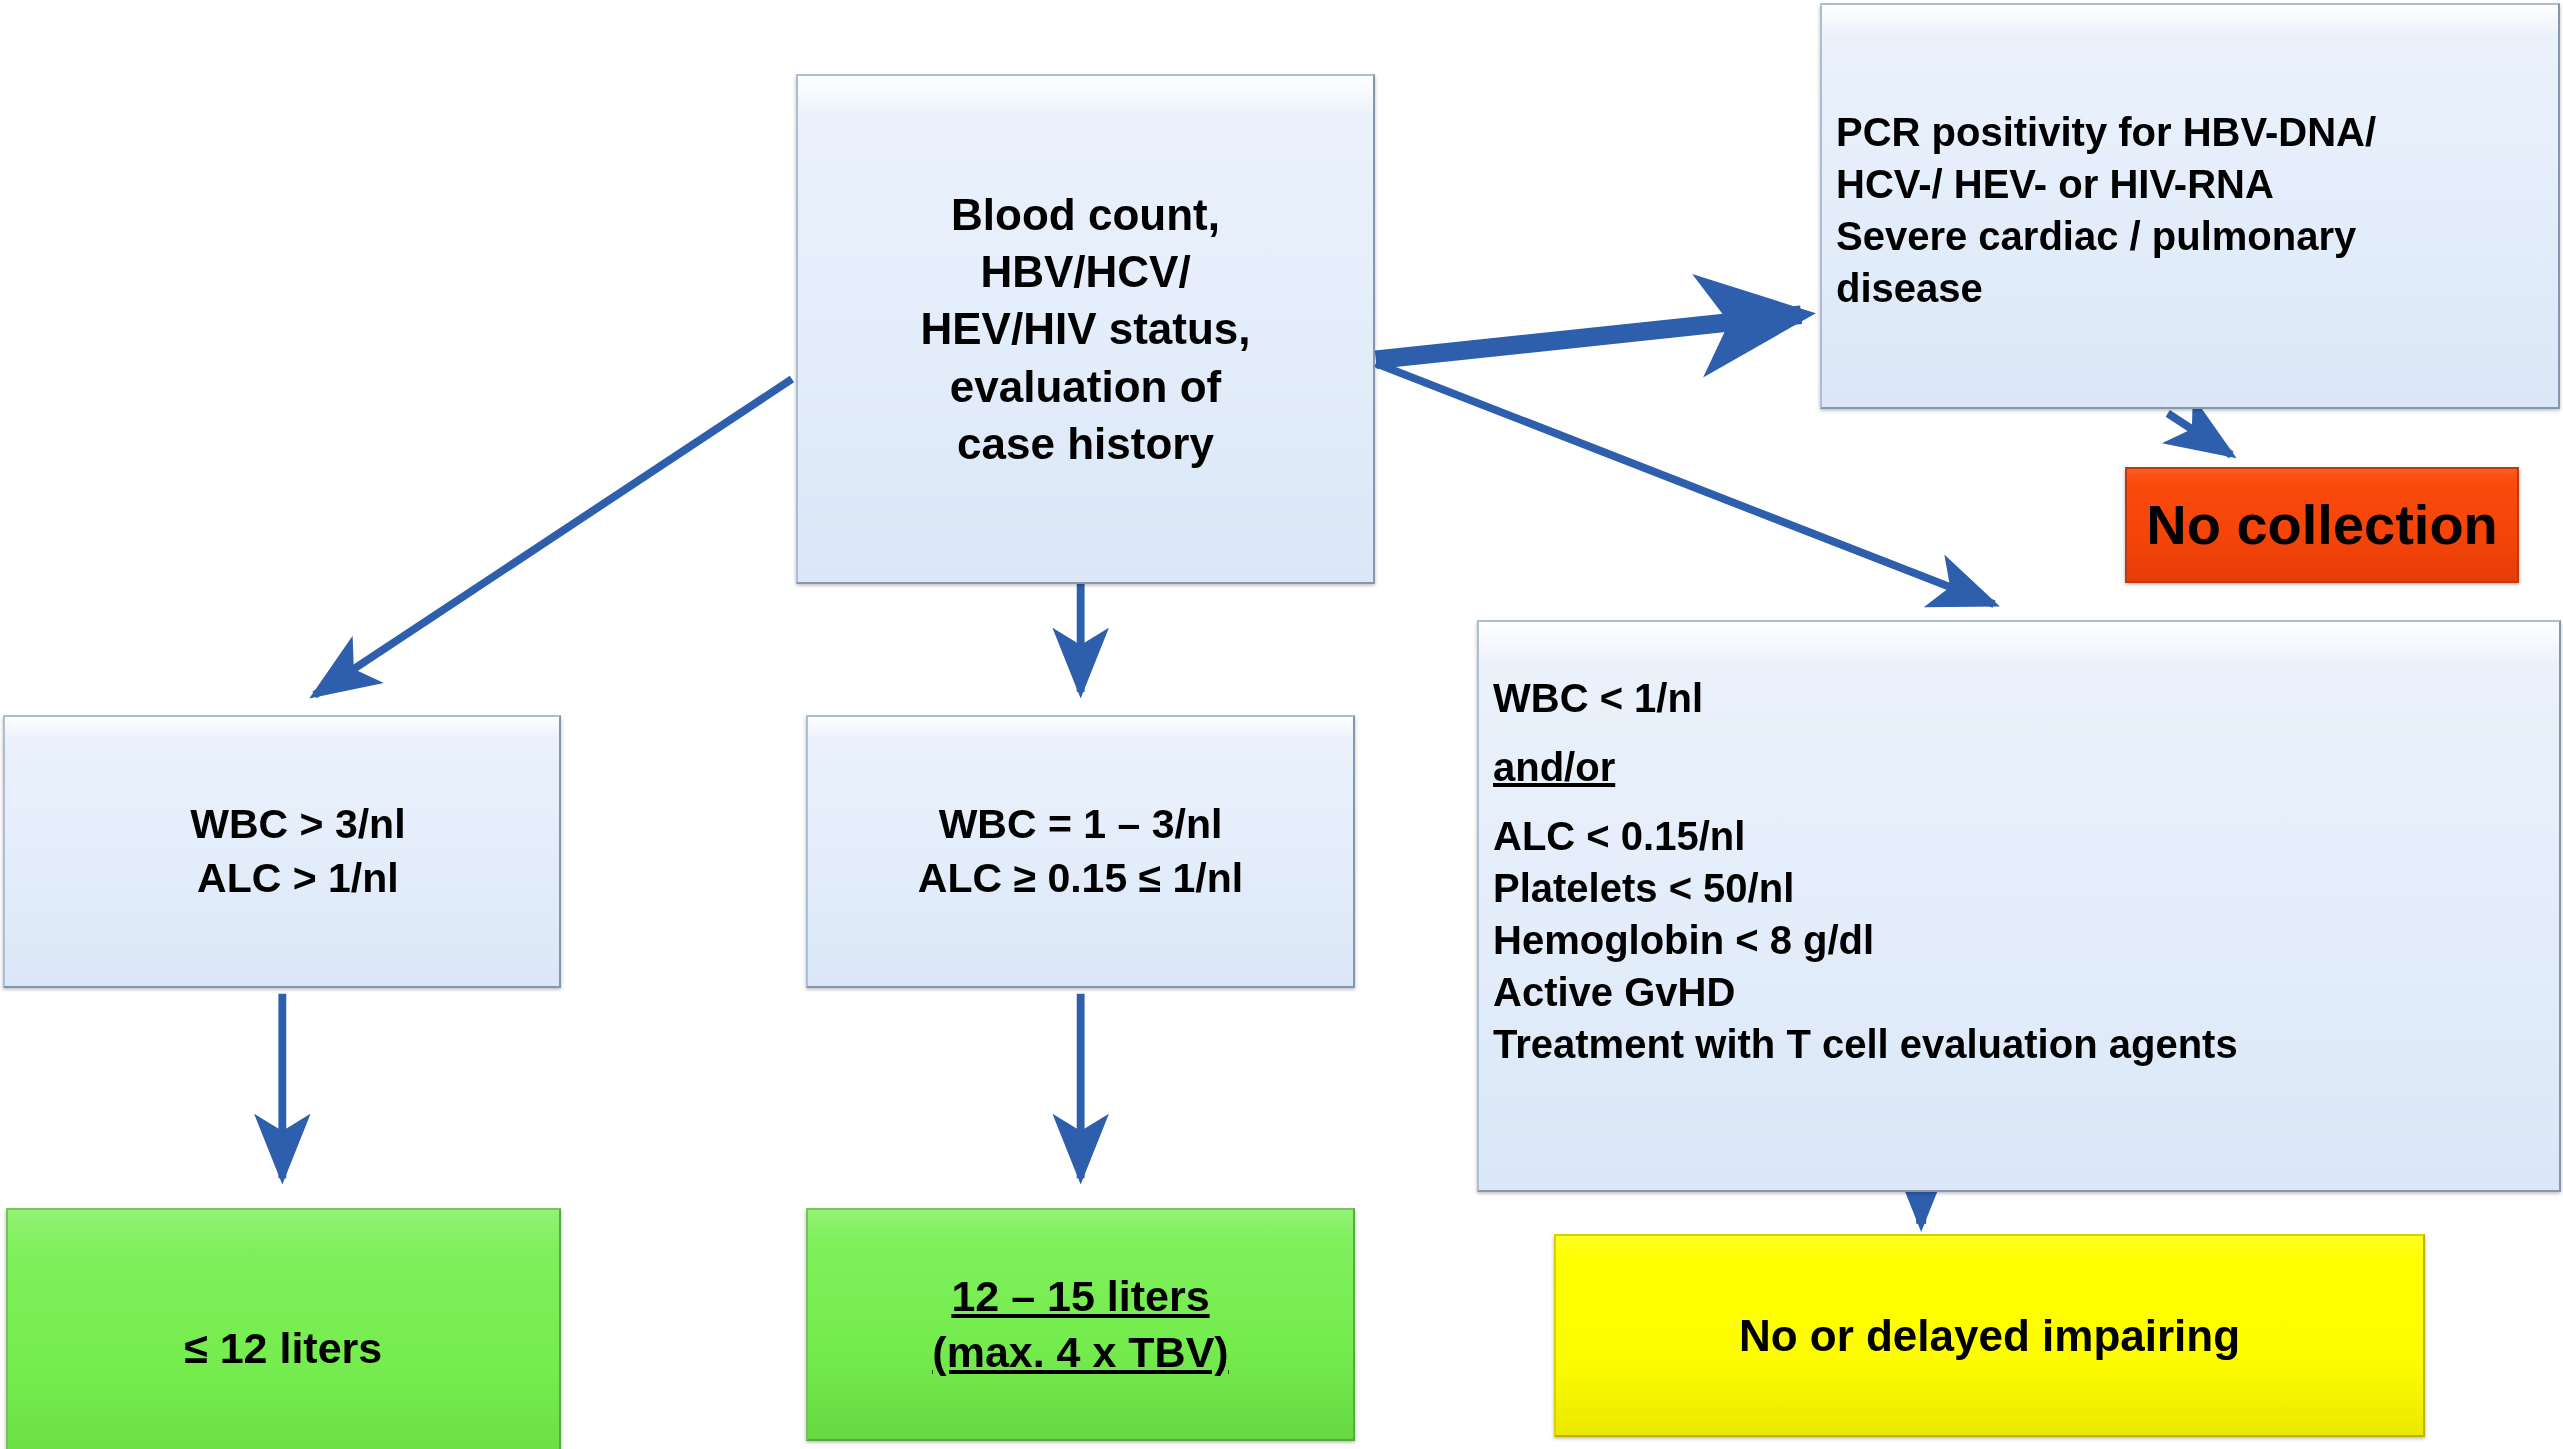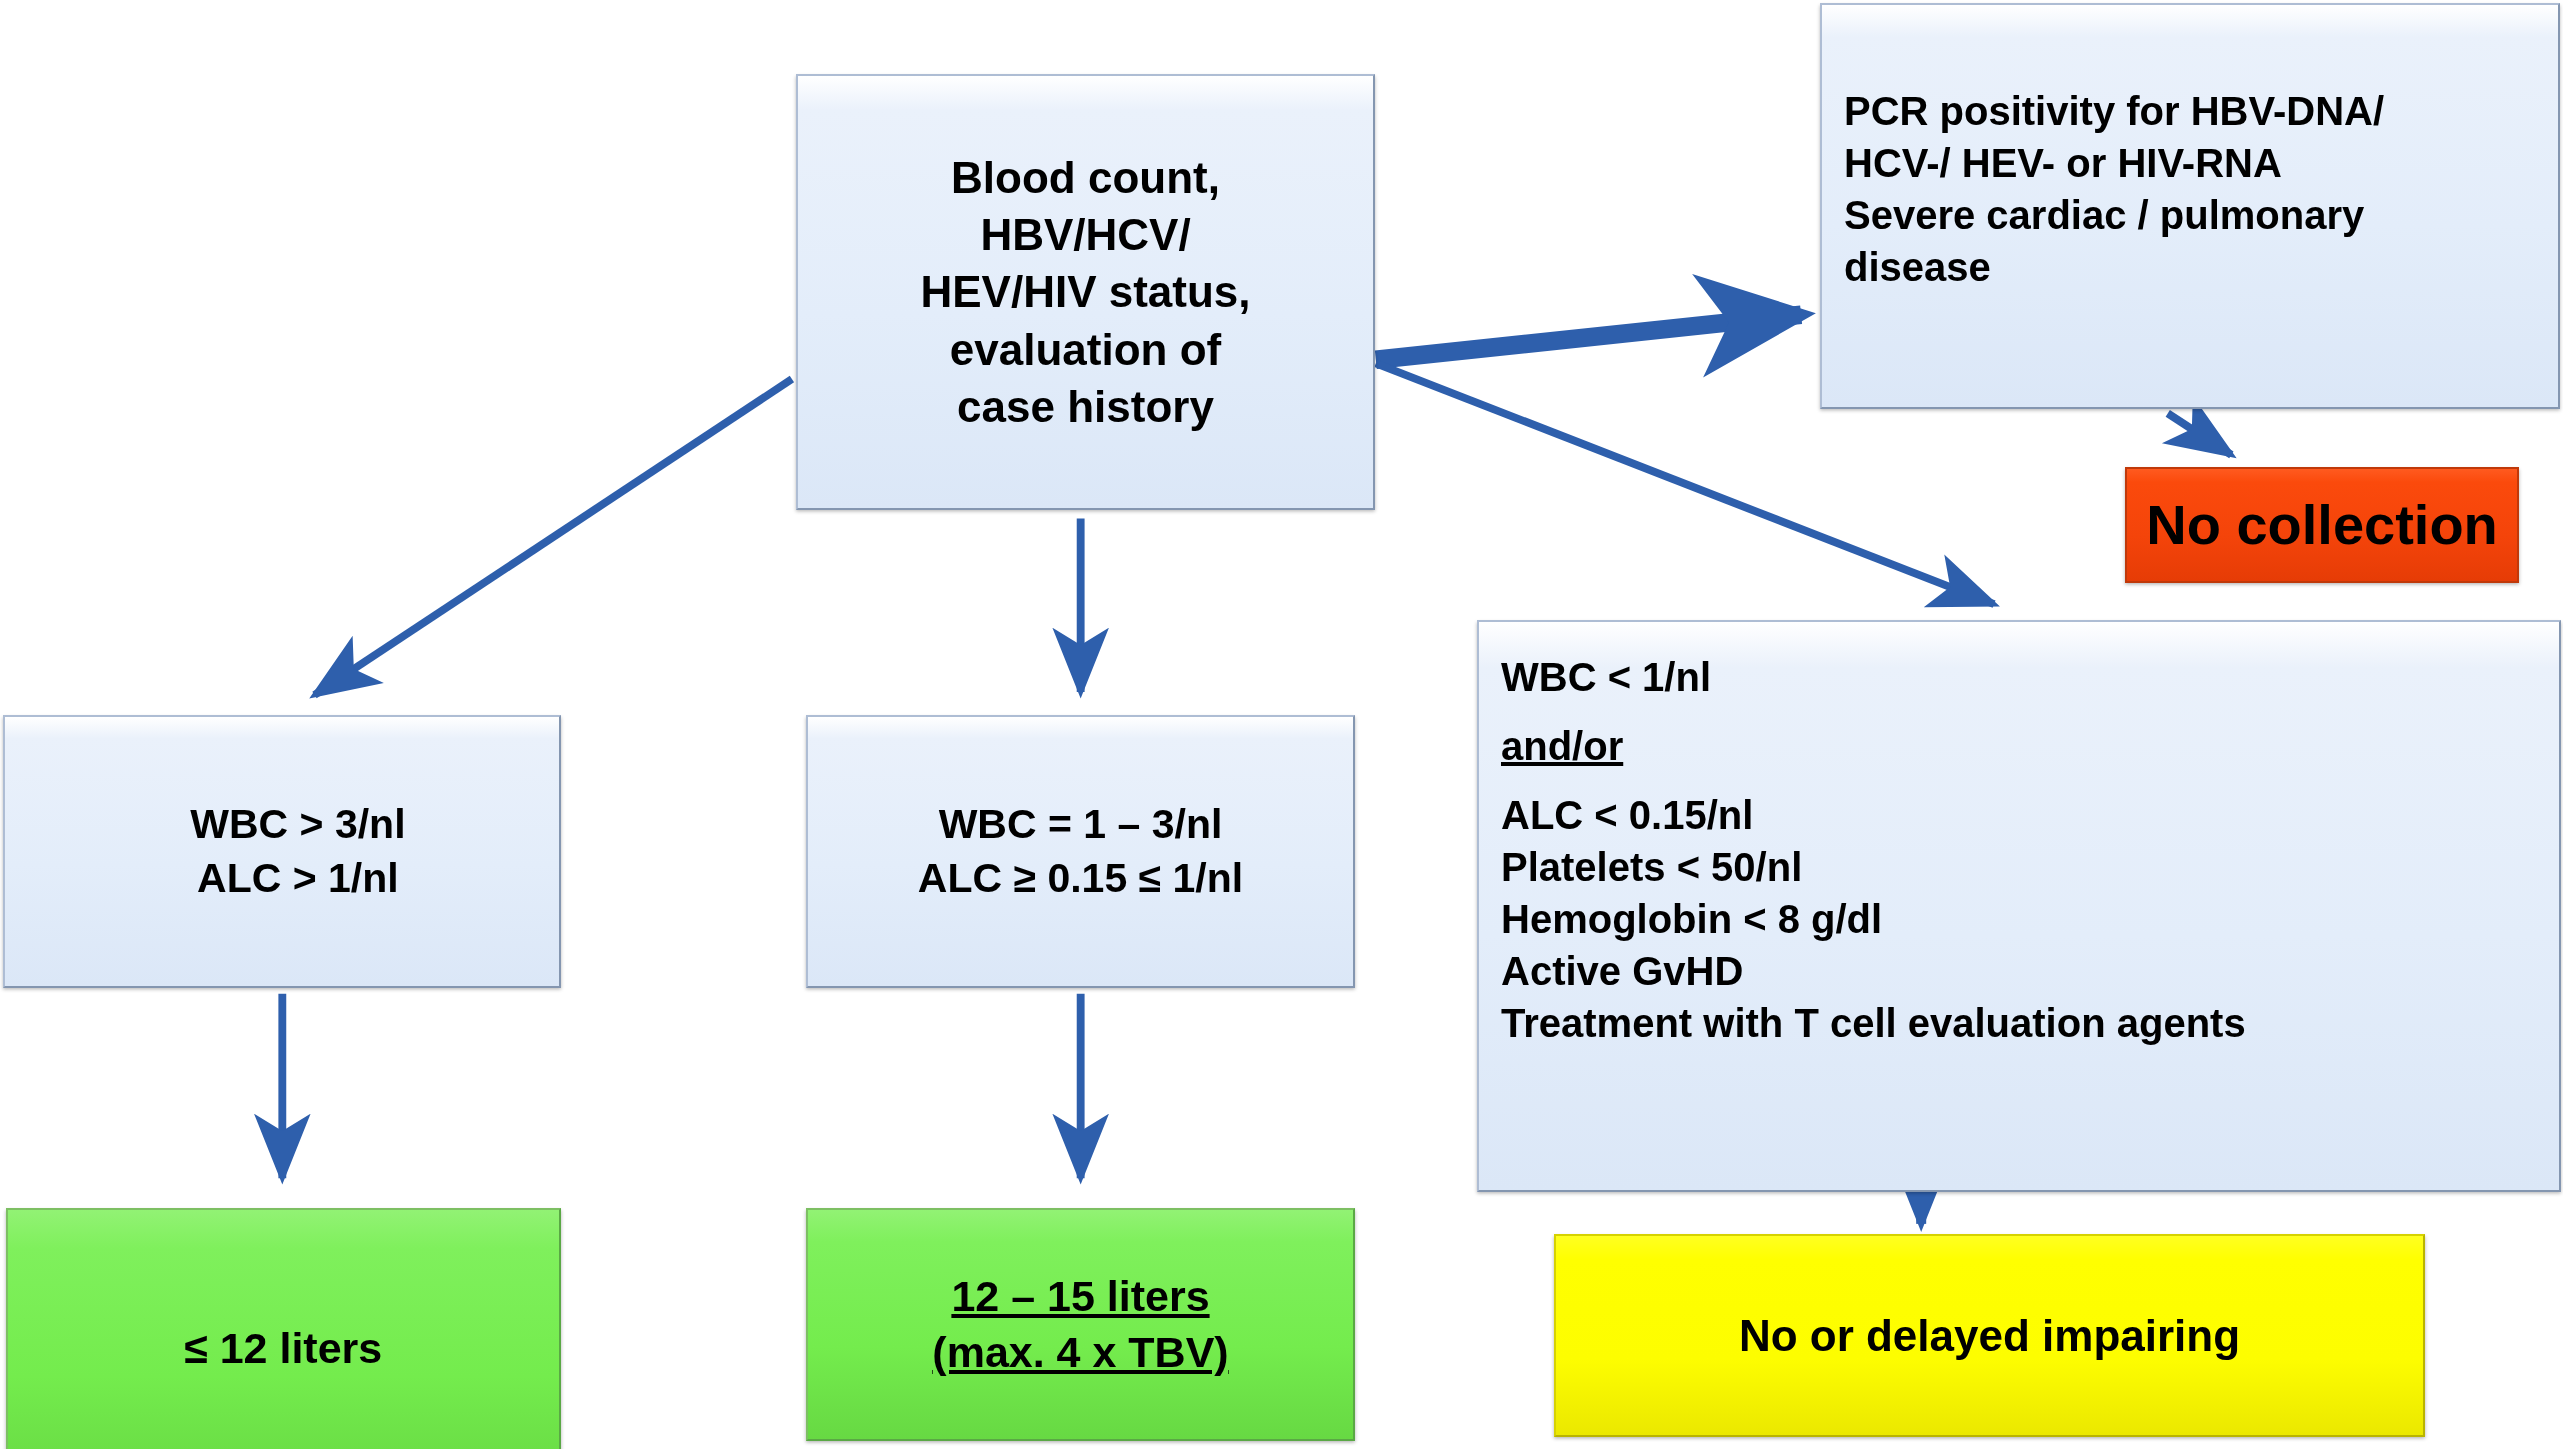--- a/index.html
+++ b/index.html
@@ -63,21 +63,21 @@
   }
 
   .node .inner {
     width: 100%;
     padding: 0 10px;
     box-sizing: border-box;
   }
 
   
   .node.leftalign { justify-content: flex-start; text-align: left; }
-  .node.leftalign .inner { padding-left: 22px; }
+  .node.leftalign .inner { padding-left: 14px; margin-top: 21px; }
   .node.topalign { align-items: flex-start; }
 
   .andor {
     display: block;
     text-align: left;
     text-decoration: underline;
     margin: 0.42em 0 0.42em 0;
   }
 
   
@@ -114,21 +114,21 @@
 
     <line x1="3033" y1="578" x2="3122" y2="636" stroke="#2e5fac" stroke-width="11" marker-end="url(#ah-thin)"></line>
 
     <line x1="395" y1="1390" x2="395" y2="1648" stroke="#2e5fac" stroke-width="11" marker-end="url(#ah-thin)"></line>
 
     <line x1="1512" y1="1390" x2="1512" y2="1648" stroke="#2e5fac" stroke-width="11" marker-end="url(#ah-thin)"></line>
 
     <line x1="2688" y1="1668" x2="2688" y2="1712" stroke="#2e5fac" stroke-width="14" marker-end="url(#ah-thin)"></line>
   </svg>
 
-  <div class="node blue" style="left:796px; top:74px; width:579px; height:436px; font-size:44px;">
+  <div class="node blue" style="left:796px; top:74px; width:579px; height:510px; font-size:44px;">
     <div class="inner">Blood count,
 HBV/HCV/
 HEV/HIV status,
 evaluation of
 case history</div>
   </div>
 
   <div class="node blue leftalign topalign" style="left:1820px; top:2.9px; width:740px; height:406px; font-size:40px; padding-top:80px;">
     <div class="inner">PCR positivity for HBV-DNA/
 HCV-/ HEV- or HIV-RNA

